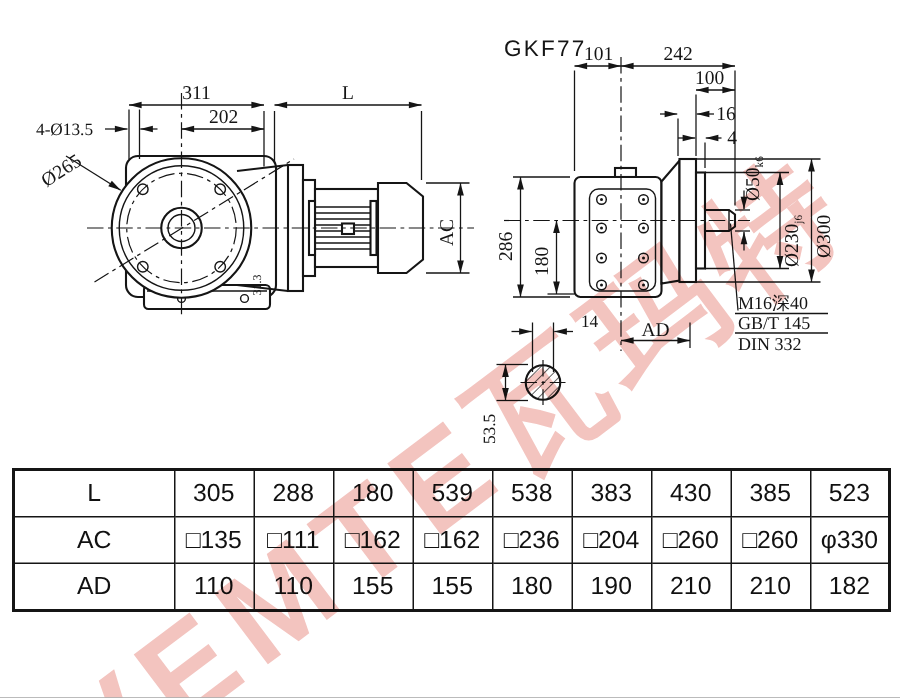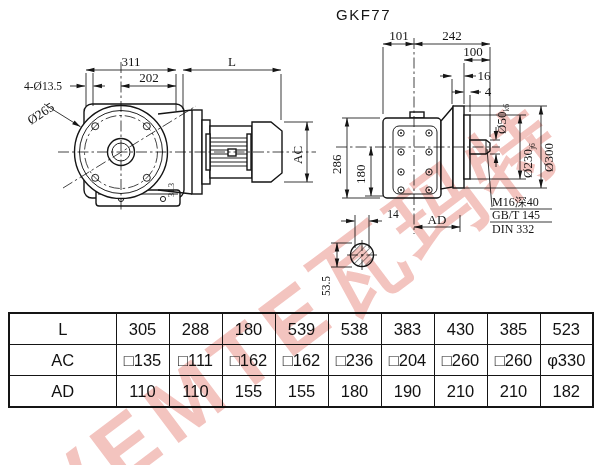--- a/index.html
+++ b/index.html
@@ -1,18 +1,18 @@
 <!DOCTYPE html>
 <html style="--line: #151515; --background: #ffffff; --watermark: #e06a5f;"><head>
 <meta charset="utf-8">
 <style>
   html,body{margin:0;padding:0;background:#888;}
   .page{position:relative;width:600px;height:465px;background:var(--background,#fff);overflow:hidden;
         font-family:"Liberation Sans",sans-serif;}
-  .title{position:absolute;left:336px;top:6px;font-size:15px;letter-spacing:1.5px;color:var(--line,#151515);}
+  .title{position:absolute;left:336px;top:24px;font-size:15px;letter-spacing:1.5px;color:var(--line,#151515);}
   svg.draw{position:absolute;left:0;top:0;}
   
   .ol {stroke:var(--line,#151515);stroke-width:1.4;fill:none;}
   .olf{stroke:var(--line,#151515);stroke-width:1.4;fill:#fff;}
   .thin{stroke:var(--line,#151515);stroke-width:0.95;fill:none;}
   .dim{stroke:var(--line,#151515);stroke-width:0.85;fill:none;}
   .cl{stroke:var(--line,#151515);stroke-width:0.8;fill:none;stroke-dasharray:11 3 2.5 3;}
   .dt{font-family:"Liberation Serif","DejaVu Serif",serif;font-size:13px;fill:var(--line,#151515);}
   .dts{font-size:11.5px;}
   .dtx{font-size:12px;}

